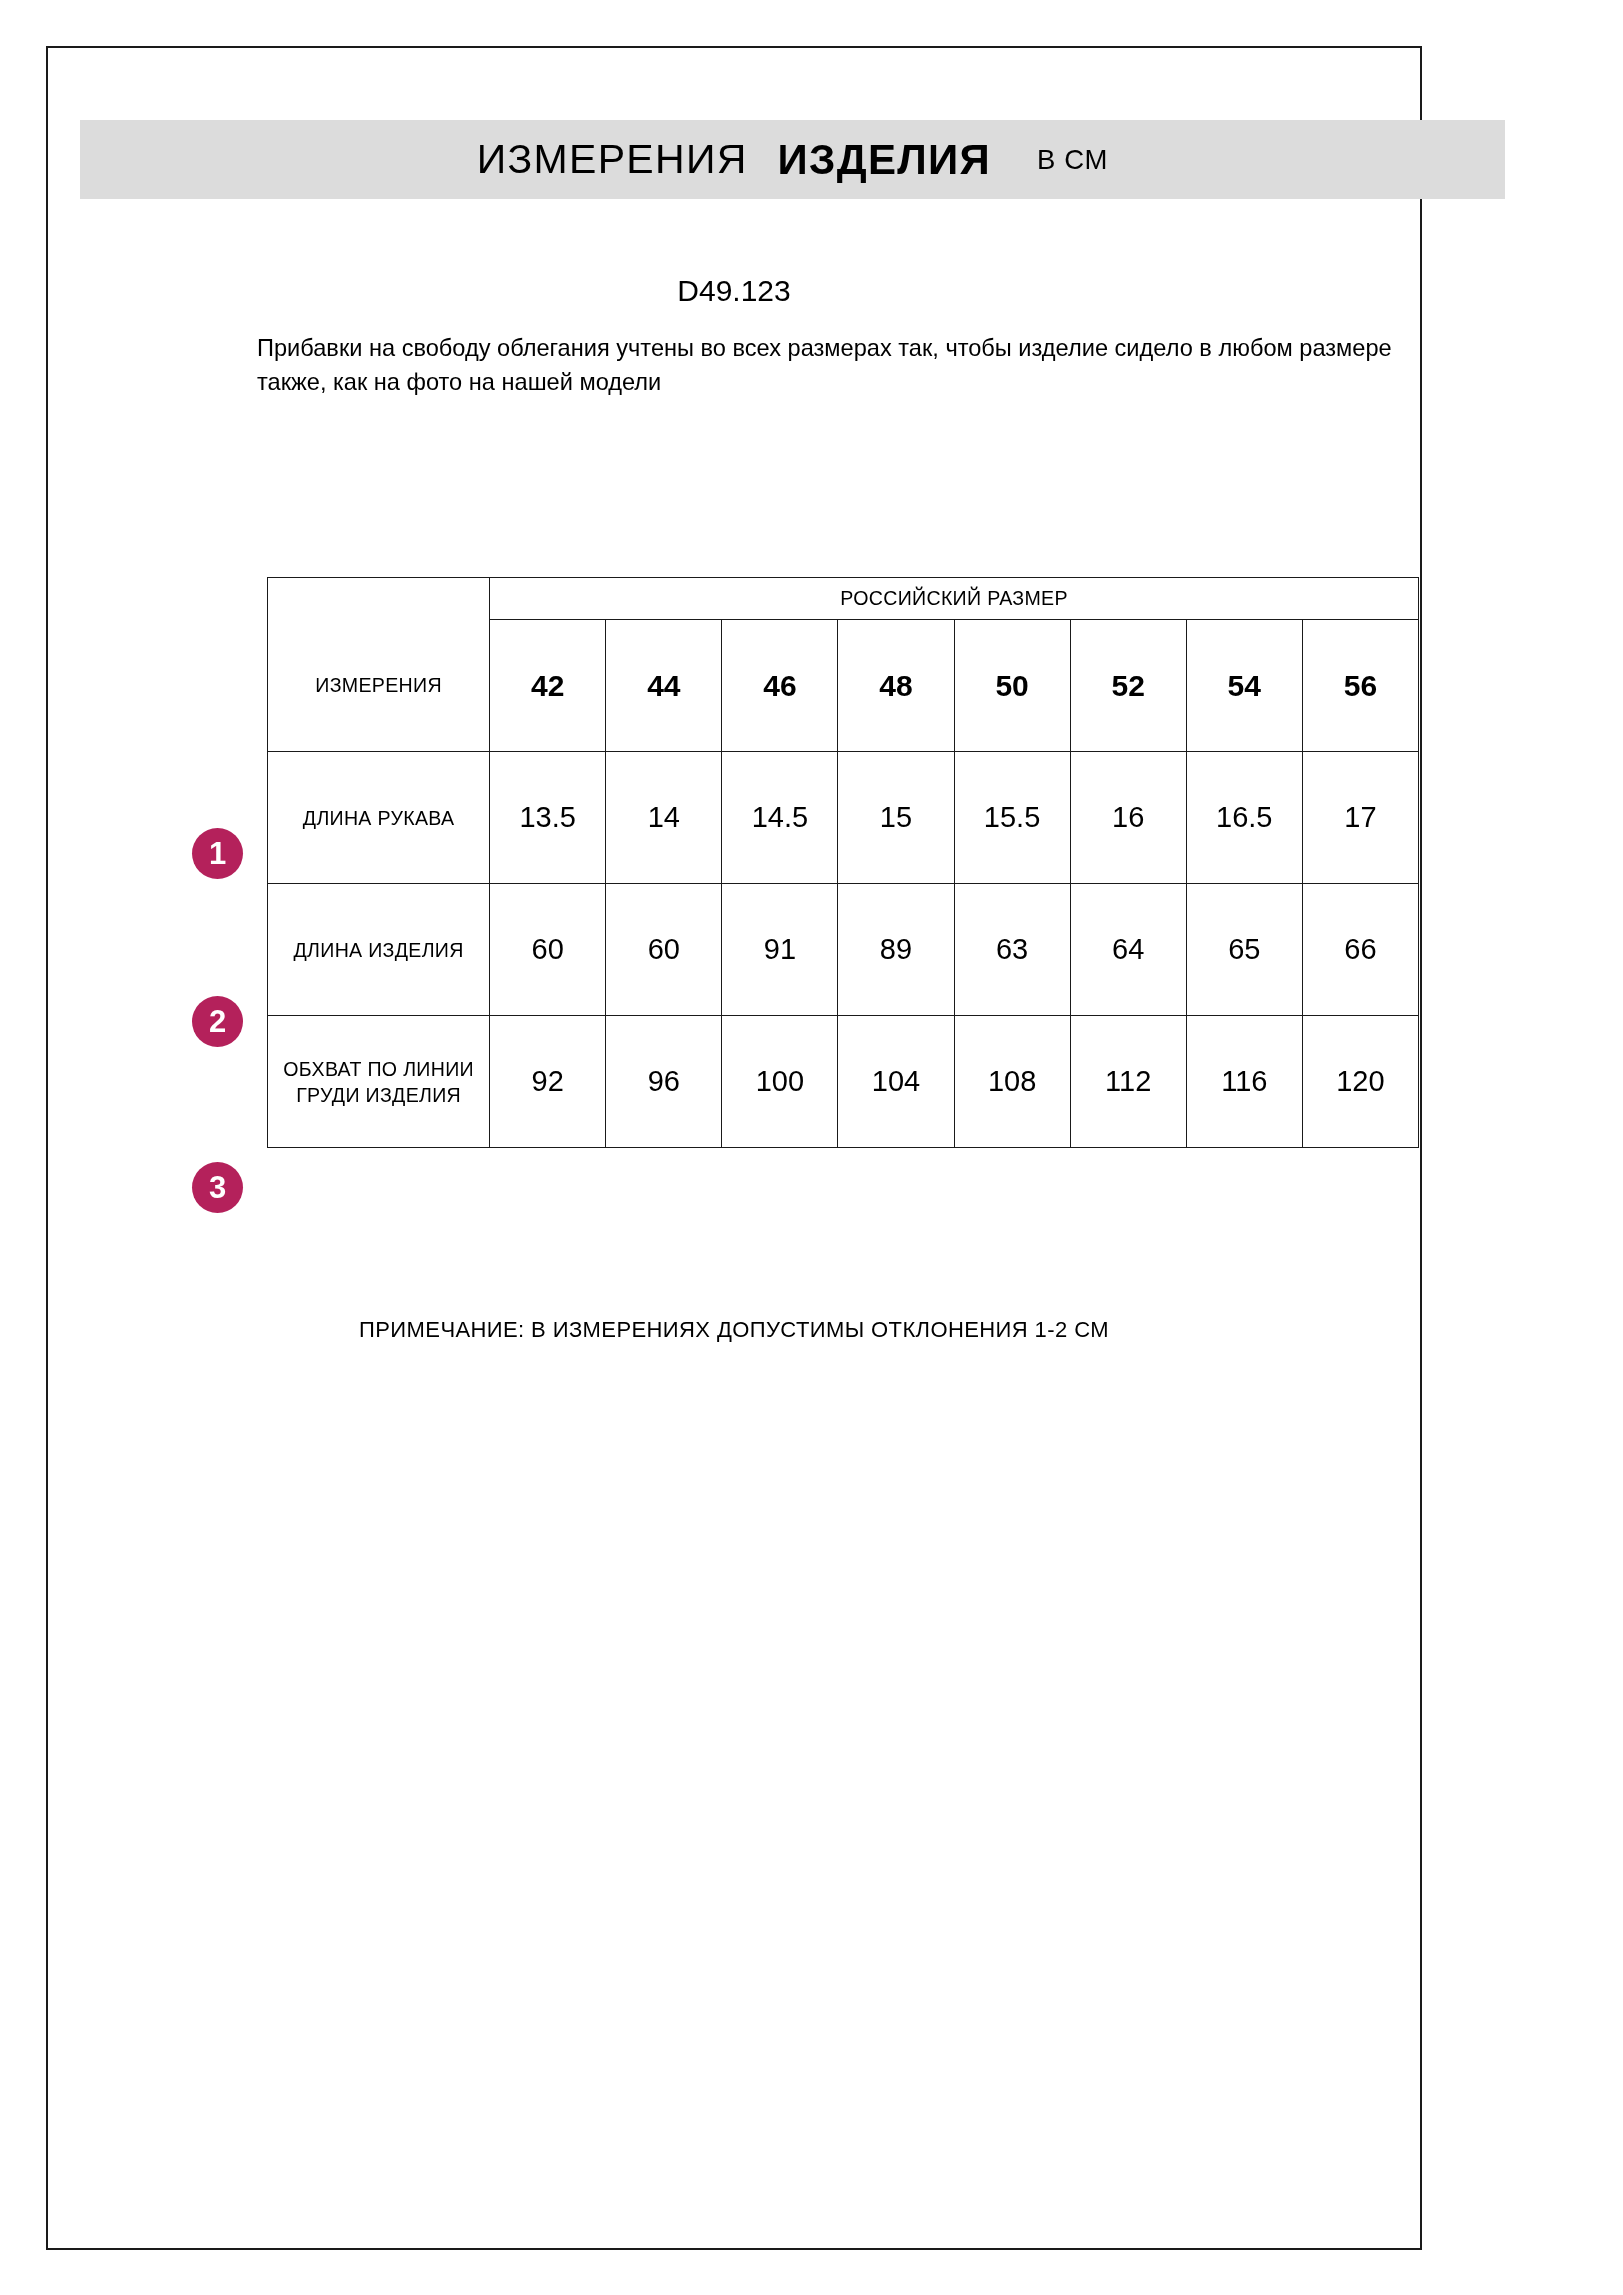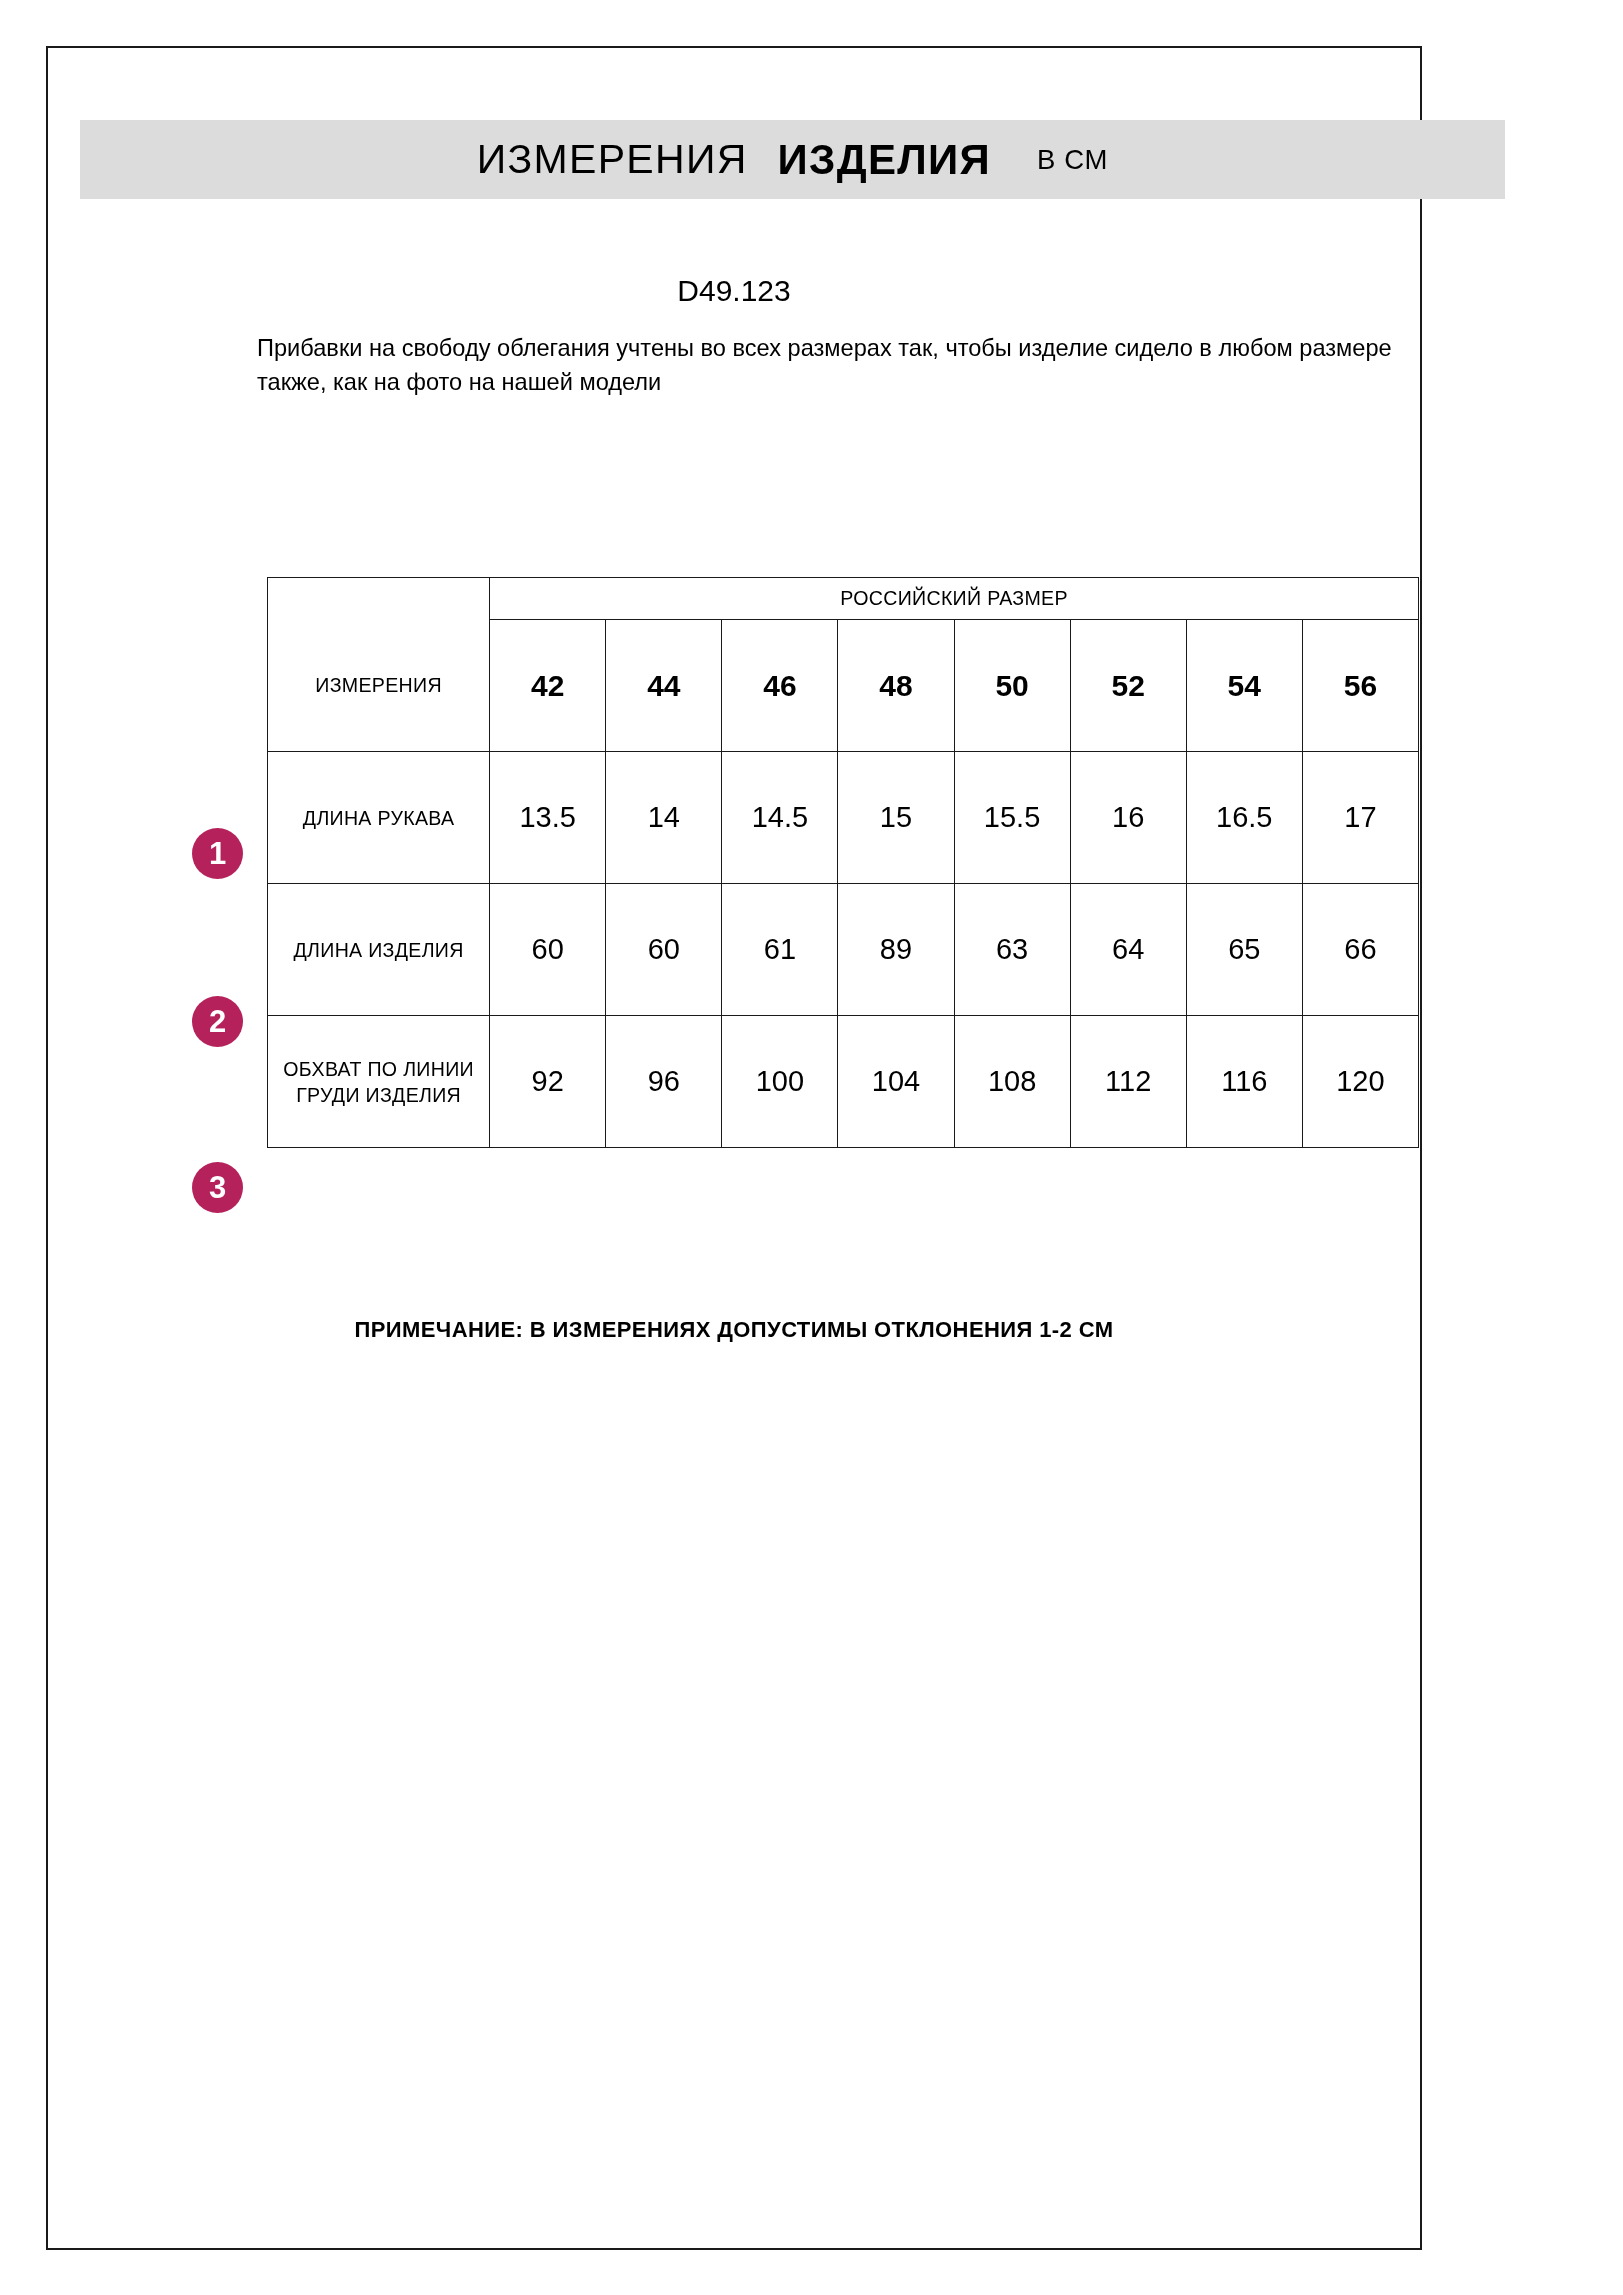--- a/index.html
+++ b/index.html
@@ -160,21 +160,21 @@
 
   
   .note {
     position: absolute;
     left: 0;
     top: 1269px;
     width: 100%;
     text-align: center;
     font-size: 22px;
     letter-spacing: 0.4px;
-    font-weight: 700;
+    font-weight: 400;
   }
 </style>
 </head>
 <body>
 
 <div class="page-frame">
   <div class="inner">
 
     <div class="header-band">
       <span class="header-title-normal">ИЗМЕРЕНИЯ</span>
@@ -225,21 +225,21 @@
             <td class="row-value">15.5</td>
             <td class="row-value">16</td>
             <td class="row-value">16.5</td>
             <td class="row-value">17</td>
           </tr>
 
           <tr class="data-row">
             <td class="row-label">ДЛИНА ИЗДЕЛИЯ</td>
             <td class="row-value">60</td>
             <td class="row-value">60</td>
-            <td class="row-value">61</td>
+            <td class="row-value">91</td>
             <td class="row-value">89</td>
             <td class="row-value">63</td>
             <td class="row-value">64</td>
             <td class="row-value">65</td>
             <td class="row-value">66</td>
           </tr>
 
           <tr class="data-row">
             <td class="row-label">ОБХВАТ ПО ЛИНИИ ГРУДИ ИЗДЕЛИЯ</td>
             <td class="row-value">92</td>

